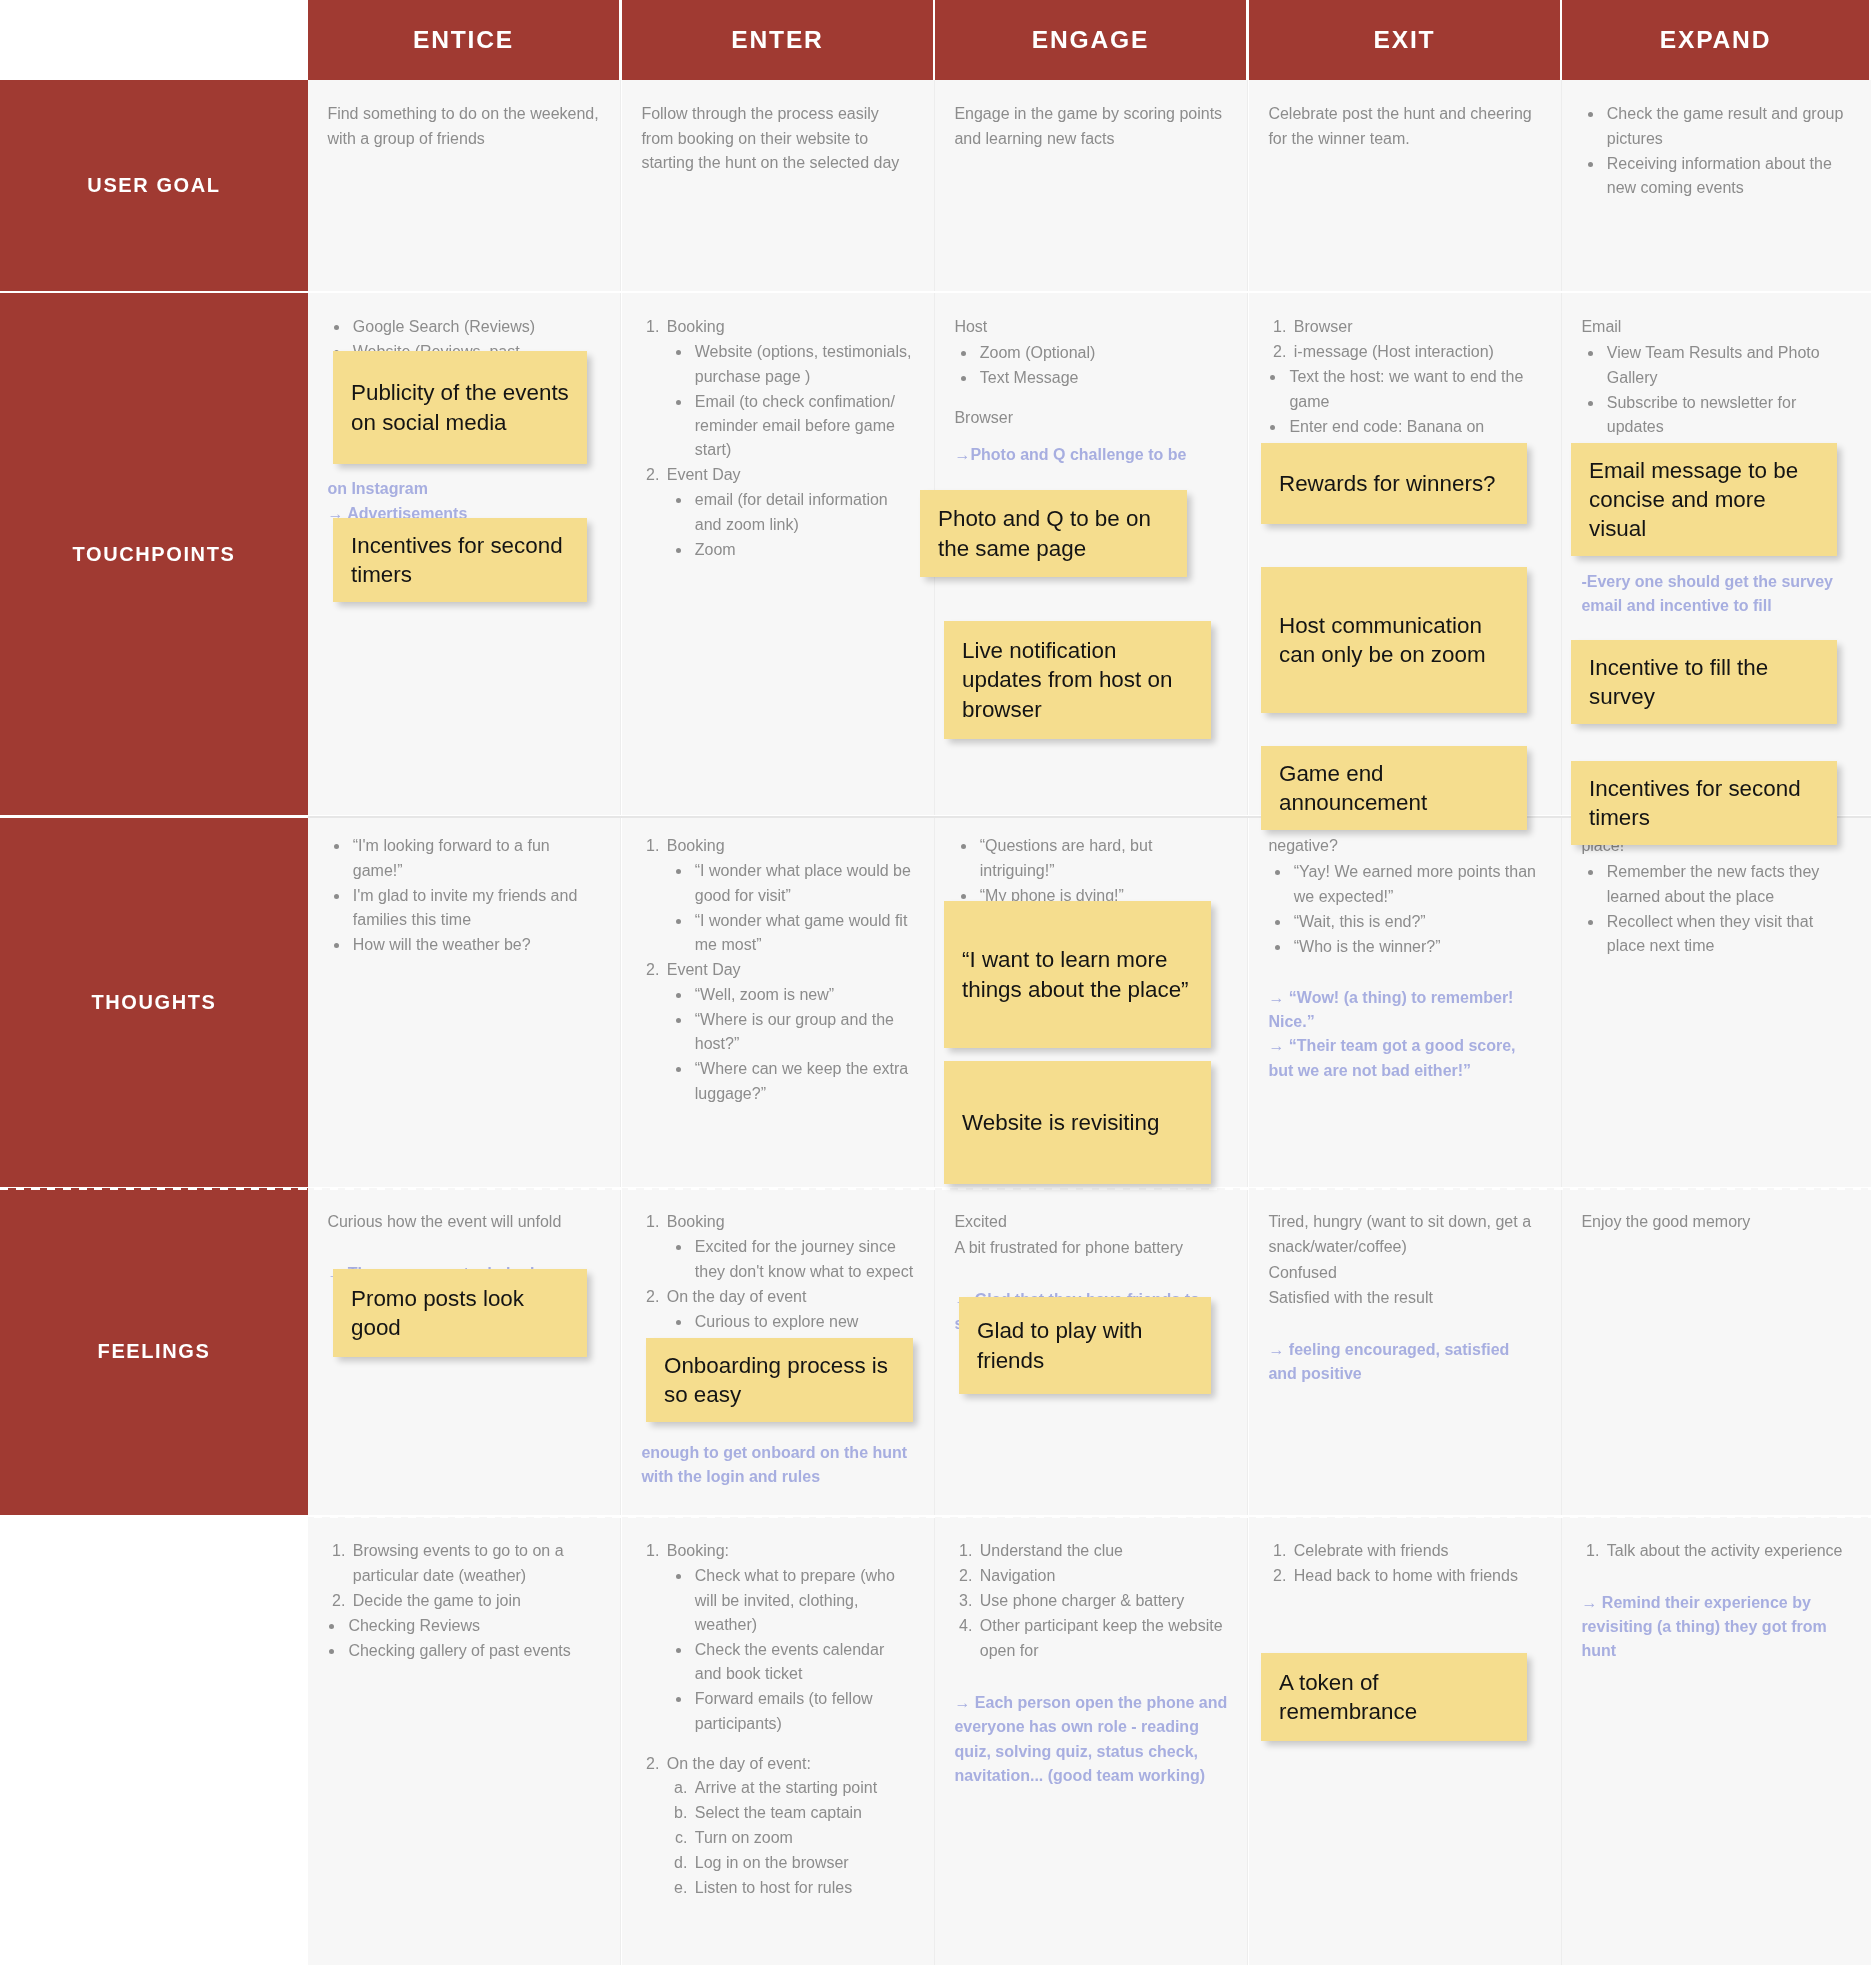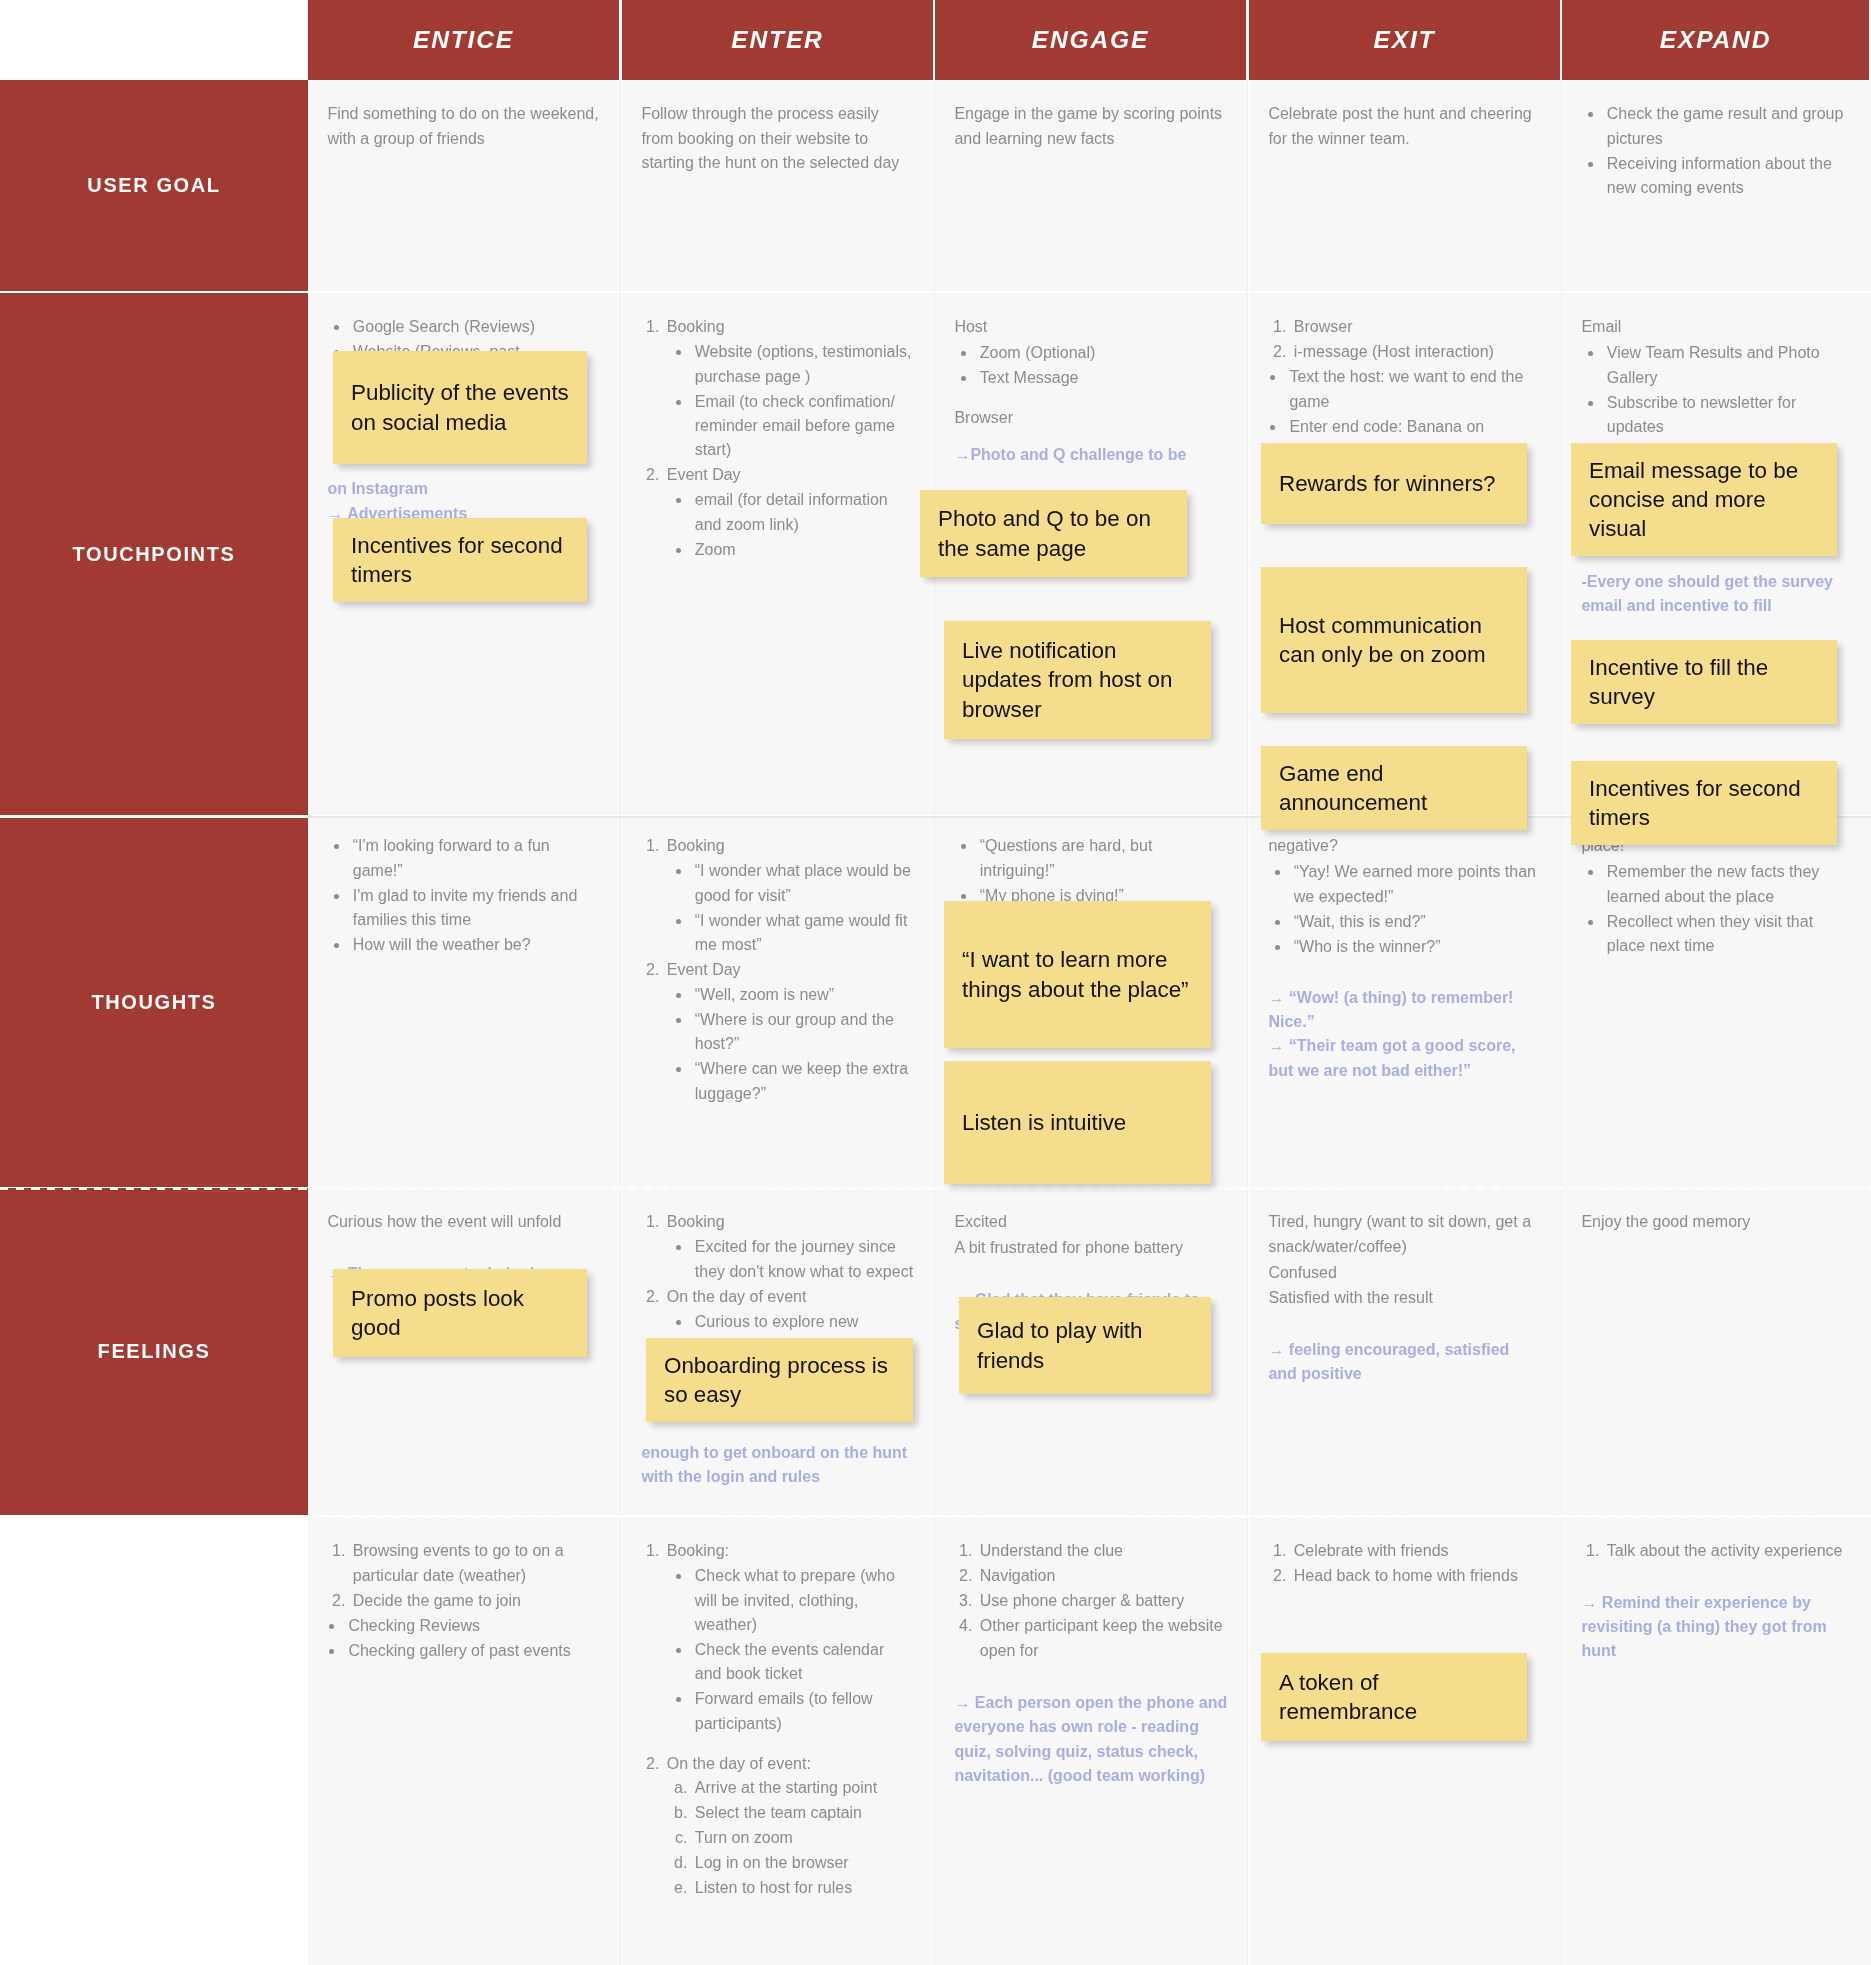--- a/index.html
+++ b/index.html
@@ -30,21 +30,20 @@
     height: 80px;
     background: #A03A32;
     color: #ffffff;
     display: flex;
     align-items: center;
     justify-content: center;
     font-size: 24.6px;
     font-weight: 700;
     letter-spacing: 1.8px;
     border-right: 2.2px solid #ffffff;
-    font-style: italic;
   }
   .col-header:last-of-type { border-right: none; }
 
   .row-label {
     position: absolute;
     left: 0;
     width: 308px;
     background: #A03A32;
     color: #ffffff;
     display: flex;
@@ -488,21 +487,21 @@
       <span>Incentive to fill the survey</span>
     </div>
   <div class="sticky" style="left:1571px; top:761px; width:266px; height:84px;">
       <span>Incentives for second timers</span>
     </div>
 
   <div class="sticky" style="left:944px; top:901px; width:267px; height:147px;">
       <span>“I want to learn more things about the place”</span>
     </div>
   <div class="sticky" style="left:944px; top:1061px; width:267px; height:123px;">
-      <span>Listen is intuitive</span>
+      <span>Website is revisiting</span>
     </div>
 
   <div class="sticky" style="left:333px;  top:1269px; width:254px; height:88px;">
       <span>Promo posts look good</span>
     </div>
   <div class="sticky" style="left:646px;  top:1338px; width:267px; height:84px;">
       <span>Onboarding process is so easy</span>
     </div>
   <div class="sticky" style="left:959px; top:1297px; width:252px; height:97px;">
       <span>Glad to play with friends</span>

